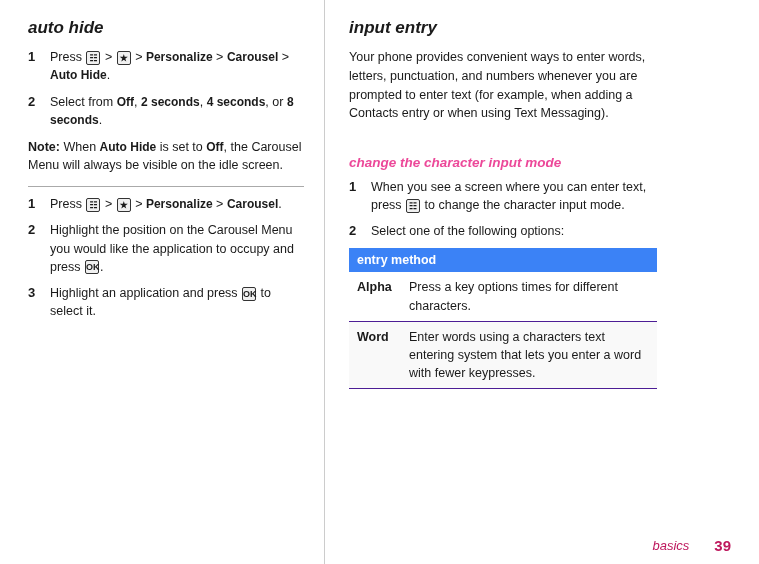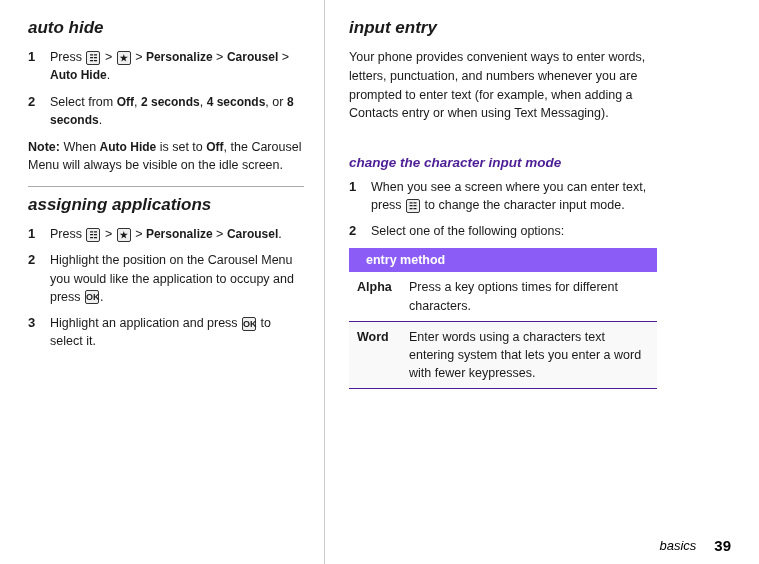--- a/index.html
+++ b/index.html
@@ -29,21 +29,21 @@
     h2.section-title {
       font-size: 17px;
       font-weight: bold;
       color: #1a1a1a;
       margin-bottom: 10px;
       font-style: italic;
     }
     h3.subsection-title {
       font-size: 13.5px;
       font-weight: bold;
-      color: #4c1d95;
+      color: #ec4899;
       margin-top: 18px;
       margin-bottom: 8px;
       font-style: italic;
     }
     .step {
       display: flex;
       margin-bottom: 8px;
       align-items: flex-start;
     }
     .step-num {
@@ -91,25 +91,25 @@
       line-height: 1.5;
       margin-bottom: 32px;
     }
     
     .entry-table {
       width: 100%;
       border-collapse: collapse;
       margin-top: 8px;
     }
     .entry-table thead tr th {
-      background: #8b5cf6;
+      background: #3b82f6;
       color: #ffffff;
       font-size: 12.5px;
       font-weight: bold;
-      padding: 5px 17px;
+      padding: 5px 8px;
       text-align: left;
     }
     .entry-table tbody tr td {
       border-bottom: 1px solid #4c1d95;
       padding: 6px 8px;
       font-size: 12.5px;
       vertical-align: top;
       line-height: 1.45;
     }
     .entry-table tbody tr td:first-child {
@@ -119,24 +119,24 @@
     }
     .entry-table tbody tr:nth-child(even) td {
       background: #f9f9f9;
     }
     
     .footer {
       position: absolute;
       bottom: 10px;
       right: 28px;
       font-size: 12px;
-      color: #000000;
+      color: #be185d;
       display: flex;
       align-items: center;
-      gap: 18px;
+      gap: 25px;
       justify-content: space-between;
     }
     .footer-basics {
       font-style: italic;
       font-size: 13px;
     }
     .footer-pagenum {
       font-size: 15px;
       font-weight: bold;
     }
@@ -171,21 +171,20 @@
         Select from <span class="mono">Off</span>, <span class="mono">2 seconds</span>, <span class="mono">4 seconds</span>, or <span class="mono">8 seconds</span>.
       </span>
     </div>
 
     <p class="note">
       <span class="note-bold">Note:</span> When <span class="mono">Auto Hide</span> is set to <span class="mono">Off</span>, the Carousel Menu will always be visible on the idle screen.
     </p>
 
     <hr class="divider-line">
 
-    <h2 class="section-title">assigning applications</h2>
 
     <div class="step">
       <span class="step-num">1</span>
       <span class="step-text">
         Press <span class="icon-inline">☷</span>
         &gt; <span class="icon-inline">★</span>
         &gt; <span class="mono">Personalize</span> &gt; <span class="mono">Carousel</span>.
       </span>
     </div>
 

